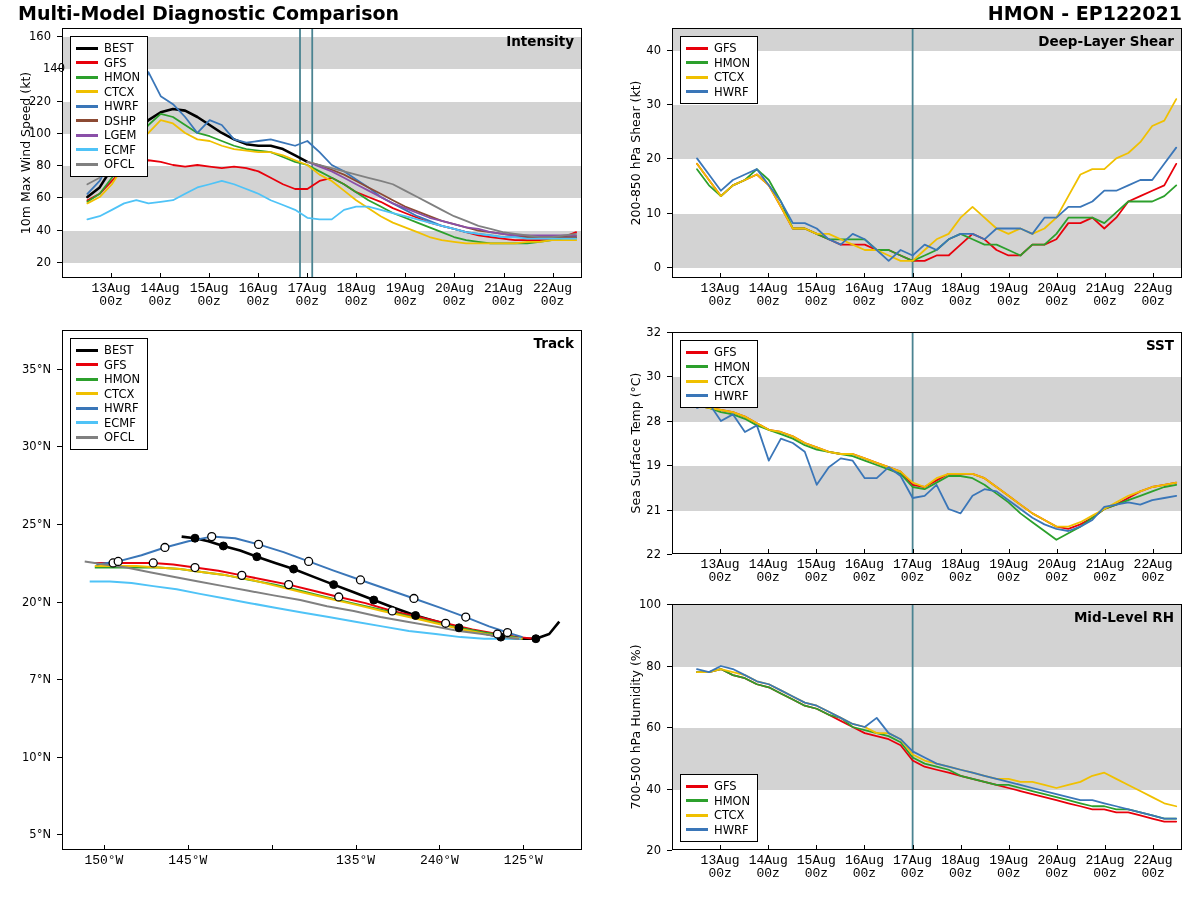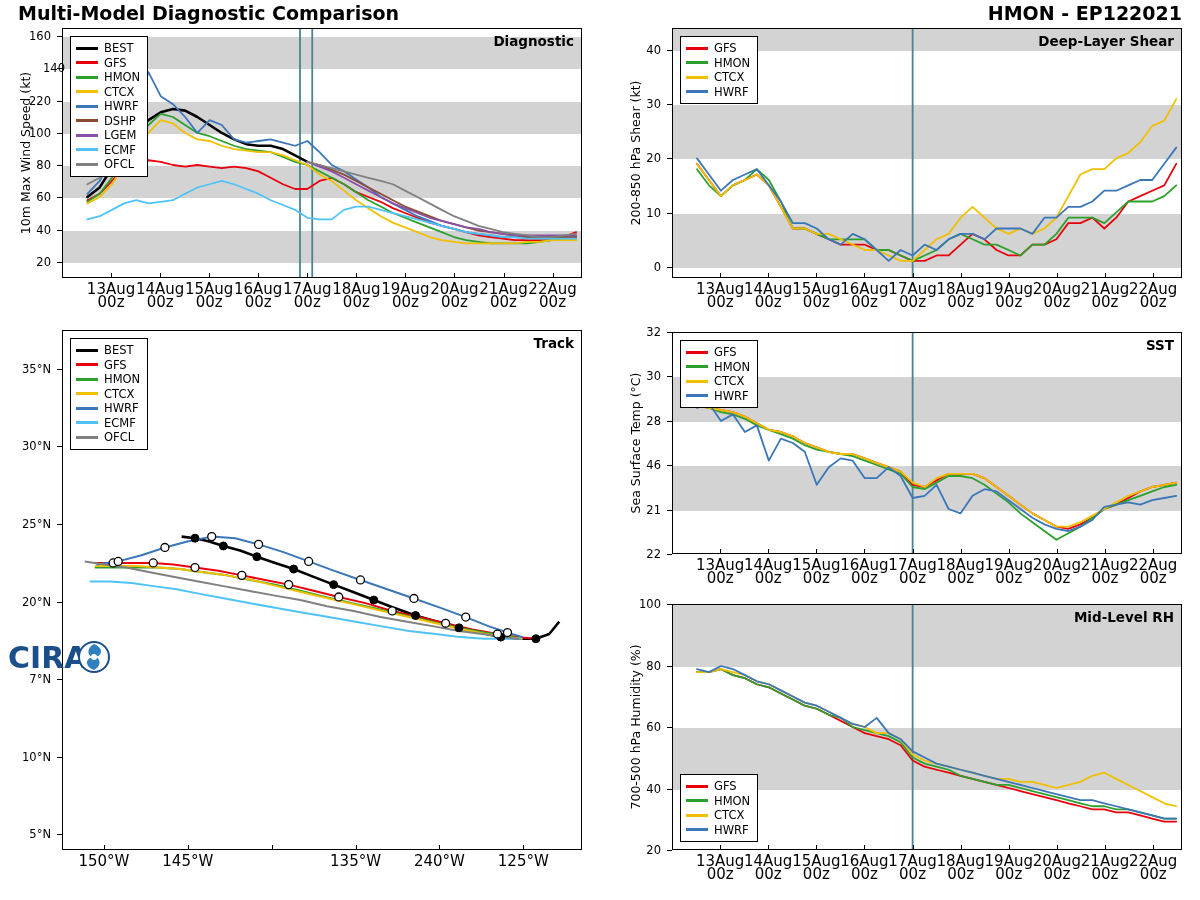--- a/index.html
+++ b/index.html
@@ -17,21 +17,21 @@
   .panel-label{position:absolute;right:8px;top:5px;font-size:13.5px;font-weight:bold;color:#000;z-index:6;}
 
   .legend{position:absolute;z-index:7;background:#fff;border:1px solid #000;padding:4px 7px 4px 5px;}
   .legend .row{display:flex;align-items:center;height:14.5px;}
   .legend .sw{width:22px;height:3px;margin-right:6px;flex:0 0 auto;}
   .legend .lb{font-size:11.5px;line-height:12px;}
 
   .ytick{position:absolute;right:0;transform:translate(-4px,-50%);font-size:11.5px;text-align:right;white-space:nowrap;}
   .ytick-line{position:absolute;right:0;width:5px;height:1px;background:#000;}
   .xtick-line{position:absolute;bottom:0;width:1px;height:5px;background:#000;}
-  .xtick{position:absolute;font-size:15px;text-align:center;white-space:pre;line-height:12.5px;}
+  .xtick{position:absolute;font-size:13px;text-align:center;white-space:pre;line-height:12.5px;font-family:Liberation Mono, monospace;}
   .ylabel{position:absolute;font-size:12.5px;transform-origin:0 0;white-space:nowrap;}
 
   .cira{position:absolute;left:8px;bottom:6px;width:110px;height:40px;}
 </style>
 </head>
 <body>
 
 <div class="page">
 
   <div class="title-left">Multi-Model Diagnostic Comparison</div>
@@ -52,21 +52,21 @@
           <path d=" M 24.5 172.6 L 36.8 166.1 L 49.1 153.2 L 61.3 140.3 L 73.6 133.9 L 85.8 132.3 L 98.1 133.9 L 110.4 137.1 L 122.6 138.7 L 134.9 137.1 L 147.2 138.7 L 159.4 140.3 L 171.7 138.7 L 184.0 140.3 L 196.2 143.5 L 208.5 150.0 L 220.8 156.5 L 233.0 161.3 L 245.3 161.3 L 257.5 153.2 L 269.8 150.0 L 282.1 156.5 L 294.3 164.5 L 306.6 169.4 L 318.9 174.2 L 331.1 180.6 L 343.4 185.5 L 355.7 190.3 L 367.9 195.2 L 380.2 198.4 L 392.5 201.6 L 404.7 204.8 L 417.0 208.1 L 429.2 209.7 L 441.5 211.3 L 453.8 212.9 L 466.0 212.9 L 478.3 212.9 L 490.6 212.9 L 502.8 209.7 L 515.1 204.8" fill="none" stroke="#e8000b" stroke-width="1.8" stroke-linejoin="round" stroke-linecap="round"></path>
           <path d=" M 24.5 174.2 L 36.8 166.1 L 49.1 150.0 L 61.3 130.6 L 73.6 112.9 L 85.8 96.8 L 98.1 85.5 L 110.4 88.7 L 122.6 96.8 L 134.9 104.8 L 147.2 108.1 L 159.4 112.9 L 171.7 117.7 L 184.0 121.0 L 196.2 122.6 L 208.5 124.2 L 220.8 129.0 L 233.0 133.9 L 245.3 137.1 L 257.5 143.5 L 269.8 150.0 L 282.1 156.5 L 294.3 164.5 L 306.6 172.6 L 318.9 179.0 L 331.1 185.5 L 343.4 190.3 L 355.7 195.2 L 367.9 200.0 L 380.2 204.8 L 392.5 209.7 L 404.7 212.9 L 417.0 214.5 L 429.2 216.1 L 441.5 216.1 L 453.8 216.1 L 466.0 216.1 L 478.3 214.5 L 490.6 212.9 L 502.8 211.3 L 515.1 211.3" fill="none" stroke="#2ca02c" stroke-width="1.8" stroke-linejoin="round" stroke-linecap="round"></path>
           <path d=" M 24.5 175.8 L 36.8 169.4 L 49.1 156.5 L 61.3 137.1 L 73.6 117.7 L 85.8 104.8 L 98.1 91.9 L 110.4 95.2 L 122.6 104.8 L 134.9 111.3 L 147.2 112.9 L 159.4 117.7 L 171.7 121.0 L 184.0 122.6 L 196.2 124.2 L 208.5 124.2 L 220.8 127.4 L 233.0 132.3 L 245.3 137.1 L 257.5 146.8 L 269.8 153.2 L 282.1 162.9 L 294.3 172.6 L 306.6 180.6 L 318.9 188.7 L 331.1 195.2 L 343.4 200.0 L 355.7 204.8 L 367.9 209.7 L 380.2 212.9 L 392.5 214.5 L 404.7 216.1 L 417.0 216.1 L 429.2 216.1 L 441.5 216.1 L 453.8 216.1 L 466.0 214.5 L 478.3 214.5 L 490.6 212.9 L 502.8 212.9 L 515.1 212.9" fill="none" stroke="#f0c000" stroke-width="1.8" stroke-linejoin="round" stroke-linecap="round"></path>
           <path d=" M 24.5 166.1 L 36.8 153.2 L 49.1 129.0 L 61.3 104.8 L 73.6 80.6 L 85.8 43.5 L 98.1 67.7 L 110.4 75.8 L 122.6 88.7 L 134.9 104.8 L 147.2 91.9 L 159.4 96.8 L 171.7 111.3 L 184.0 114.5 L 196.2 112.9 L 208.5 111.3 L 220.8 114.5 L 233.0 117.7 L 245.3 112.9 L 257.5 124.2 L 269.8 137.1 L 282.1 143.5 L 294.3 151.6 L 306.6 159.7 L 318.9 169.4 L 331.1 175.8 L 343.4 182.3 L 355.7 188.7 L 367.9 193.5 L 380.2 198.4 L 392.5 201.6 L 404.7 204.8 L 417.0 206.5 L 429.2 208.1 L 441.5 209.7 L 453.8 209.7 L 466.0 209.7 L 478.3 209.7 L 490.6 209.7 L 502.8 209.7 L 515.1 209.7" fill="none" stroke="#3a76b8" stroke-width="1.8" stroke-linejoin="round" stroke-linecap="round"></path>
           <path d=" M 245.3 133.9 L 257.5 137.1 L 269.8 141.9 L 282.1 146.8 L 294.3 153.2 L 306.6 159.7 L 318.9 166.1 L 331.1 172.6 L 343.4 179.0 L 355.7 183.9 L 367.9 188.7 L 380.2 193.5 L 392.5 196.8 L 404.7 200.0 L 417.0 203.2 L 429.2 204.8 L 441.5 206.5 L 453.8 208.1 L 466.0 209.7 L 478.3 209.7 L 490.6 209.7 L 502.8 209.7 L 515.1 209.7" fill="none" stroke="#8c4a33" stroke-width="1.8" stroke-linejoin="round" stroke-linecap="round"></path>
           <path d=" M 245.3 133.9 L 257.5 138.7 L 269.8 143.5 L 282.1 150.0 L 294.3 156.5 L 306.6 162.9 L 318.9 169.4 L 331.1 175.8 L 343.4 180.6 L 355.7 185.5 L 367.9 190.3 L 380.2 193.5 L 392.5 196.8 L 404.7 200.0 L 417.0 201.6 L 429.2 204.8 L 441.5 206.5 L 453.8 208.1 L 466.0 208.1 L 478.3 208.1 L 490.6 208.1 L 502.8 208.1 L 515.1 208.1" fill="none" stroke="#8a4fa8" stroke-width="1.8" stroke-linejoin="round" stroke-linecap="round"></path>
           <path d=" M 24.5 191.9 L 36.8 188.7 L 49.1 182.3 L 61.3 175.8 L 73.6 172.6 L 85.8 175.8 L 98.1 174.2 L 110.4 172.6 L 122.6 166.1 L 134.9 159.7 L 147.2 156.5 L 159.4 153.2 L 171.7 156.5 L 184.0 161.3 L 196.2 166.1 L 208.5 172.6 L 220.8 177.4 L 233.0 182.3 L 245.3 190.3 L 257.5 191.9 L 269.8 191.9 L 282.1 182.3 L 294.3 179.0 L 306.6 179.0 L 318.9 182.3 L 331.1 185.5 L 343.4 188.7 L 355.7 191.9 L 367.9 195.2 L 380.2 198.4 L 392.5 201.6 L 404.7 204.8 L 417.0 206.5 L 429.2 208.1 L 441.5 209.7 L 453.8 209.7 L 466.0 211.3 L 478.3 211.3 L 490.6 211.3 L 502.8 211.3 L 515.1 211.3" fill="none" stroke="#4fc3f7" stroke-width="1.8" stroke-linejoin="round" stroke-linecap="round"></path>
           <path d=" M 24.5 156.5 L 36.8 150.0 M 245.3 133.9 L 257.5 137.1 L 269.8 140.3 L 282.1 143.5 L 294.3 146.8 L 306.6 150.0 L 318.9 153.2 L 331.1 156.5 L 343.4 162.9 L 355.7 169.4 L 367.9 175.8 L 380.2 182.3 L 392.5 188.7 L 404.7 193.5 L 417.0 198.4 L 429.2 201.6 L 441.5 204.8 L 453.8 206.5 L 466.0 208.1 L 478.3 209.7 L 490.6 209.7 L 502.8 208.1 L 515.1 206.5" fill="none" stroke="#808080" stroke-width="1.8" stroke-linejoin="round" stroke-linecap="round"></path>
         </svg>
     </div>
-    <div class="panel-label">Diagnostic</div>
+    <div class="panel-label">Intensity</div>
     <div class="legend" style="left:8px;top:8px;">
         <div class="row">
           <span class="sw" style="background: rgb(0, 0, 0);"></span>
           <span class="lb">BEST</span>
         </div>
         <div class="row">
           <span class="sw" style="background: rgb(232, 0, 11);"></span>
           <span class="lb">GFS</span>
         </div>
         <div class="row">
@@ -363,21 +363,21 @@
         </div>
       </div>
     <div class="axis-y"></div>
     <div class="axis-x"></div>
     <div class="ylabel" style="left:-44px;top:50%;transform:rotate(-90deg) translate(-50%,0);">Sea Surface Temp (°C)</div>
   <div class="ytick-line" style="top: 222px; right: 510px; width: 5px;"></div>
       <div class="ytick" style="top: 222px; right: 517px;">22</div>
       <div class="ytick-line" style="top: 177.6px; right: 510px; width: 5px;"></div>
       <div class="ytick" style="top: 177.6px; right: 517px;">21</div>
       <div class="ytick-line" style="top: 133.2px; right: 510px; width: 5px;"></div>
-      <div class="ytick" style="top: 133.2px; right: 517px;">46</div>
+      <div class="ytick" style="top: 133.2px; right: 517px;">19</div>
       <div class="ytick-line" style="top: 88.8px; right: 510px; width: 5px;"></div>
       <div class="ytick" style="top: 88.8px; right: 517px;">28</div>
       <div class="ytick-line" style="top: 44.4px; right: 510px; width: 5px;"></div>
       <div class="ytick" style="top: 44.4px; right: 517px;">30</div>
       <div class="ytick-line" style="top: 0px; right: 510px; width: 5px;"></div>
       <div class="ytick" style="top: 0px; right: 517px;">32</div>
       <div class="xtick-line" style="left: 48.1132px; bottom: 0px; position: absolute;"></div>
       <div class="xtick" style="left: 20.1132px; top: 227px; width: 56px;">13Aug
 00z</div>
       <div class="xtick-line" style="left: 96.2264px; bottom: 0px; position: absolute;"></div>
@@ -480,22 +480,14 @@
       <div class="xtick" style="left: 356.906px; top: 251px; width: 56px;">20Aug
 00z</div>
       <div class="xtick-line" style="left: 433.019px; bottom: 0px; position: absolute;"></div>
       <div class="xtick" style="left: 405.019px; top: 251px; width: 56px;">21Aug
 00z</div>
       <div class="xtick-line" style="left: 481.132px; bottom: 0px; position: absolute;"></div>
       <div class="xtick" style="left: 453.132px; top: 251px; width: 56px;">22Aug
 00z</div>
     </div>
 
-  <div class="cira">
-    <svg viewBox="0 0 110 40" width="110" height="40">
-      <text x="0" y="31" font-family="DejaVu Sans, sans-serif" font-size="30" font-weight="bold" fill="#1b4f8a">CIRA</text>
-      <circle cx="86" cy="20" r="15" fill="#ffffff" stroke="#1b4f8a" stroke-width="2"></circle>
-      <path d="M86 7 C94 10 96 17 88 20 C94 23 92 30 86 33 C78 30 76 23 84 20 C78 17 80 10 86 7 Z" fill="#2f7fc1"></path>
-      <circle cx="86" cy="20" r="3" fill="#ffffff"></circle>
-    </svg>
-  </div>
 
 </div>
 
 </body></html>

